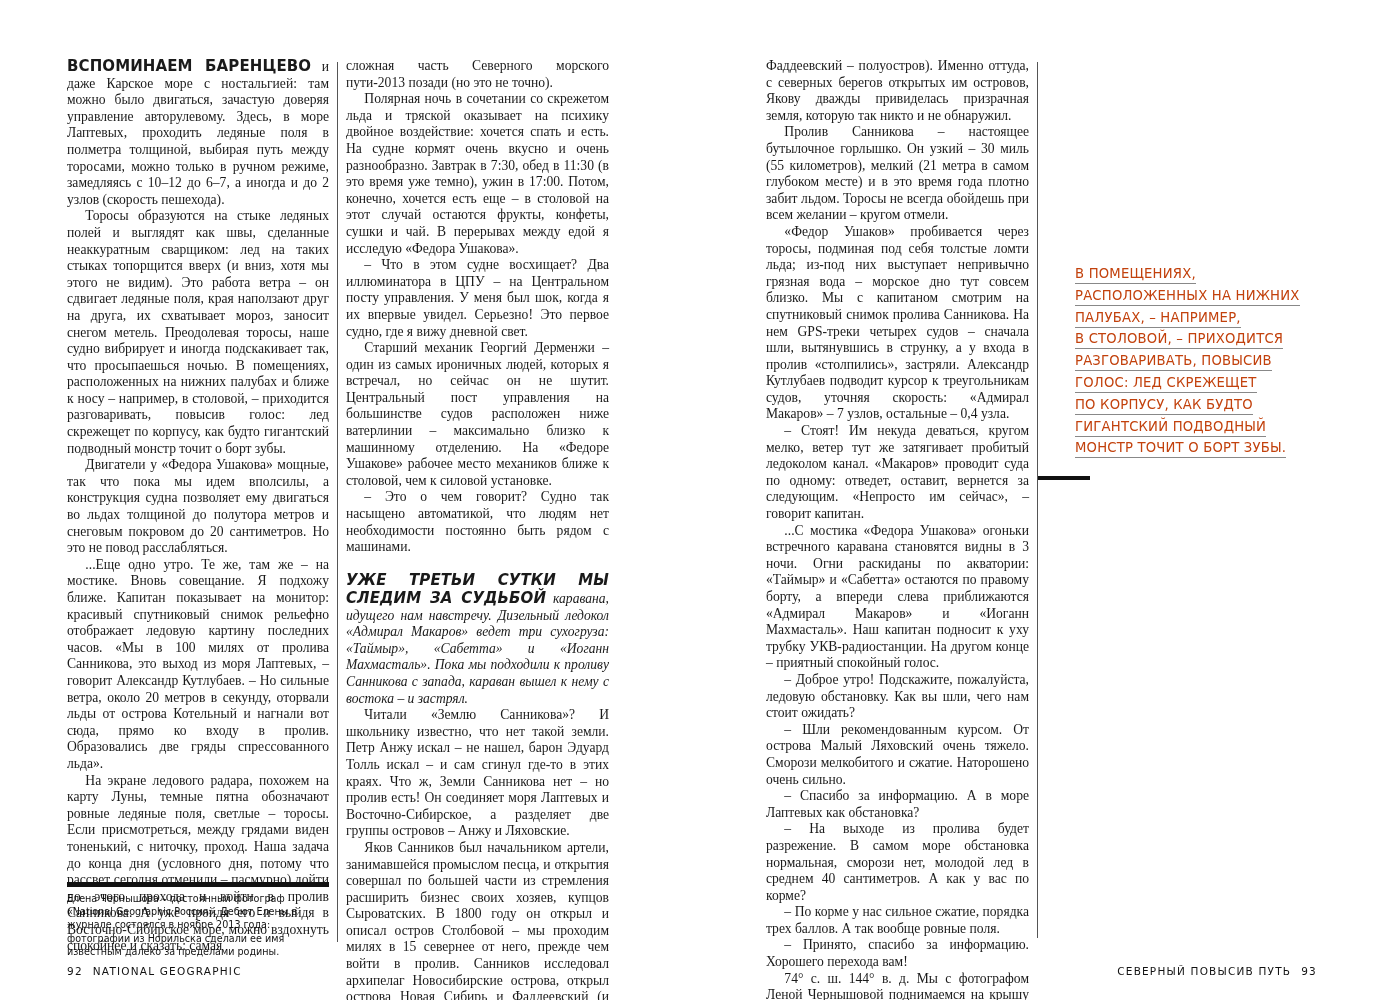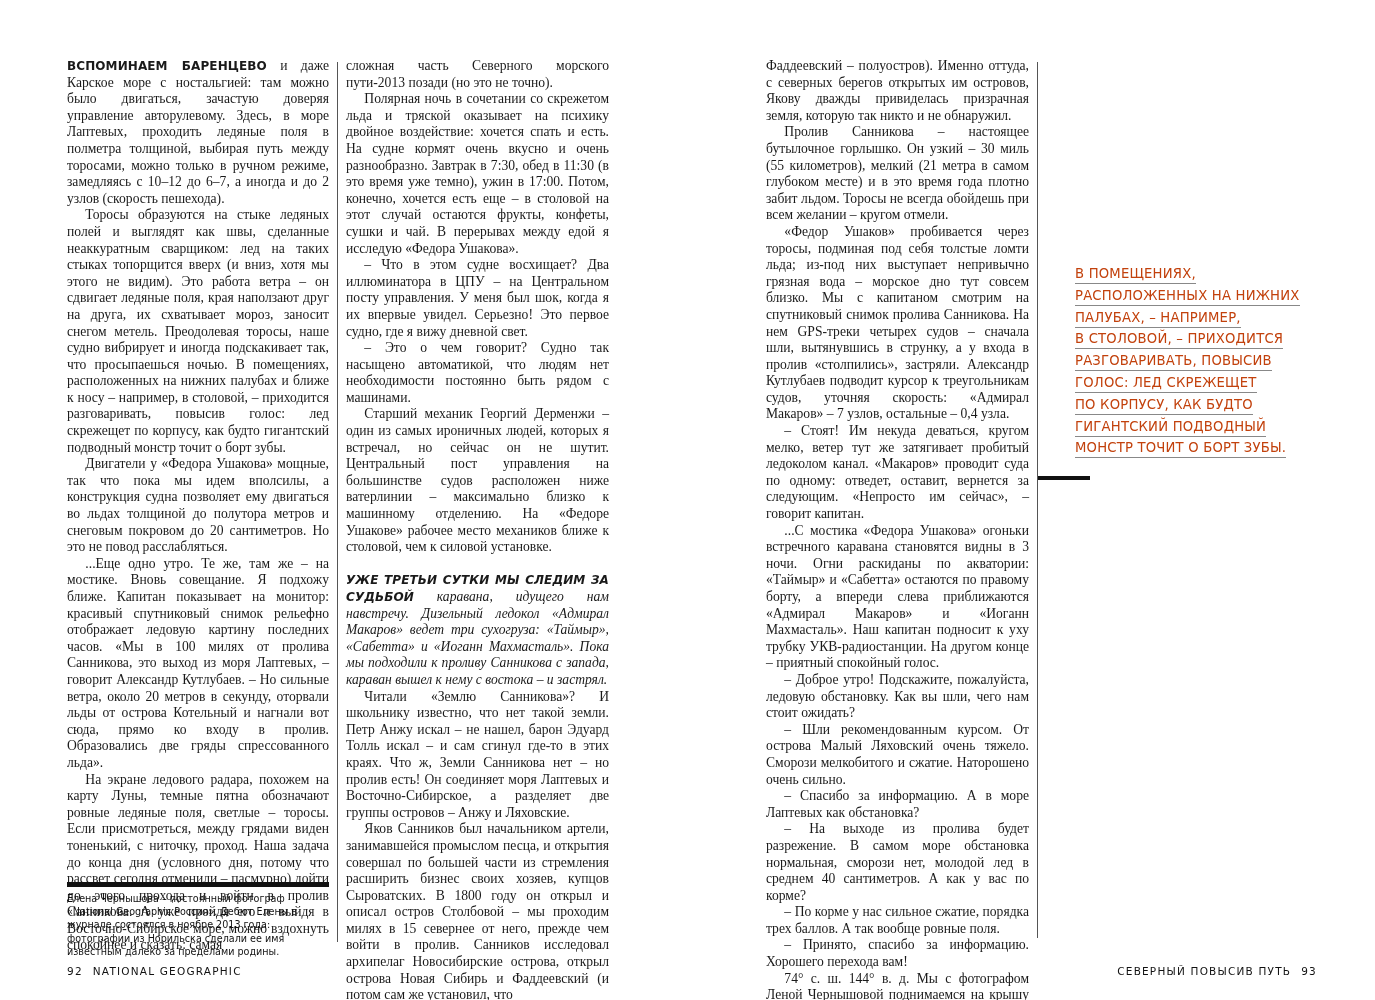--- a/index.html
+++ b/index.html
@@ -1,21 +1,21 @@
 <!DOCTYPE html>
 <html><head>
 <meta charset="utf-8">
 <style>
   html, body { margin: 0; padding: 0; background: #ffffff; }
   body { width: 1375px; height: 1000px; position: relative; overflow: hidden; color: #1a1a1a; }
   .col { position: absolute; font-family: "Liberation Serif", serif; font-size: 13.6px; line-height: 16.6px; text-align: justify; hyphens: manual; }
   .col p { margin: 0; text-indent: 0; }
   .col p.ind { text-indent: 1.35em; }
   .col p.sec { margin-top: 16.6px; font-style: italic; }
-  .lead { font-family: "DejaVu Sans", sans-serif; font-weight: bold; font-size: 12px; letter-spacing: 0.1px; text-transform: uppercase; }
+  .lead { font-family: "DejaVu Sans", sans-serif; font-weight: bold; font-size: 15px; letter-spacing: 0.1px; text-transform: uppercase; }
   #c1 { left: 67px; top: 58px; width: 262px; }
   #c2 { left: 346px; top: 58px; width: 263px; }
   #c3 { left: 766px; top: 58px; width: 263px; }
   .vrule { position: absolute; width: 1px; background: #555; }
   #vr1 { left: 337px; top: 62px; height: 880px; }
   #vr2 { left: 1037px; top: 62px; height: 876px; }
   #bio-bar { position: absolute; left: 67px; top: 882px; width: 262px; height: 5px; background: #111; }
   #bio { position: absolute; left: 67px; top: 892px; width: 262px; font-family: "DejaVu Sans", sans-serif; font-size: 9.6px; line-height: 13.2px; color: #111; }
   #bio b { font-weight: normal; }
   .folio { position: absolute; top: 965px; font-family: "DejaVu Sans", sans-serif; font-size: 10.5px; letter-spacing: 1.2px; color: #111; }
@@ -37,22 +37,22 @@
   <p class="ind">...Еще одно утро. Те же, там же – на мостике. Вновь совещание. Я подхожу ближе. Капитан показывает на монитор: красивый спутниковый снимок рельефно отображает ледовую картину последних часов. «Мы в 100 милях от пролива Санникова, это выход из моря Лаптевых, – говорит Александр Кутлубаев. – Но сильные ветра, около 20 метров в секунду, оторвали льды от острова Котельный и нагнали вот сюда, прямо ко входу в пролив. Образовались две гряды спрессованного льда».</p>
   <p class="ind">На экране ледового радара, похожем на карту Луны, темные пятна обозначают ровные ледяные поля, светлые – торосы. Если присмотреться, между грядами виден тоненький, с ниточку, проход. Наша задача до конца дня (условного дня, потому что рассвет сегодня отменили – пасмурно) дойти до этого прохода и войти в пролив Санникова. А уже пройдя его и выйдя в Восточно-Сибирское море, можно вздохнуть спокойнее и сказать: самая</p>
 </div>
 
 <div class="vrule" id="vr1"></div>
 
 <div class="col" id="c2">
   <p>сложная часть Северного морского пути-2013 позади (но это не точно).</p>
   <p class="ind">Полярная ночь в сочетании со скрежетом льда и тряской оказывает на психику двойное воздействие: хочется спать и есть. На судне кормят очень вкусно и очень разнообразно. Завтрак в 7:30, обед в 11:30 (в это время уже темно), ужин в 17:00. Потом, конечно, хочется есть еще – в столовой на этот случай остаются фрукты, конфеты, сушки и чай. В перерывах между едой я исследую «Федора Ушакова».</p>
   <p class="ind">– Что в этом судне восхищает? Два иллюминатора в ЦПУ – на Центральном посту управления. У меня был шок, когда я их впервые увидел. Серьезно! Это первое судно, где я вижу дневной свет.</p>
+  <p class="ind">Старший механик Георгий Дерменжи – один из самых ироничных людей, которых я встречал, но сейчас он не шутит. Центральный пост управления на большинстве судов расположен ниже ватерлинии – максимально близко к машинному отделению. На «Федоре Ушакове» рабочее место механиков ближе к столовой, чем к силовой установке.</p>
   <p class="ind">– Это о чем говорит? Судно так насыщено автоматикой, что людям нет необходимости постоянно быть рядом с машинами.</p>
-  <p class="ind">Старший механик Георгий Дерменжи – один из самых ироничных людей, которых я встречал, но сейчас он не шутит. Центральный пост управления на большинстве судов расположен ниже ватерлинии – максимально близко к машинному отделению. На «Федоре Ушакове» рабочее место механиков ближе к столовой, чем к силовой установке.</p>
   <p class="sec"><span class="lead">УЖЕ ТРЕТЬИ СУТКИ МЫ СЛЕДИМ ЗА СУДЬБОЙ</span><span> каравана, идущего нам навстречу. Дизельный ледокол «Адмирал Макаров» ведет три сухогруза: «Таймыр», «Сабетта» и «Иоганн Махмасталь». Пока мы подходили к проливу Санникова с запада, караван вышел к нему с востока – и застрял.</span></p>
   <p class="ind">Читали «Землю Санникова»? И школьнику известно, что нет такой земли. Петр Анжу искал – не нашел, барон Эдуард Толль искал – и сам сгинул где-то в этих краях. Что ж, Земли Санникова нет – но пролив есть! Он соединяет моря Лаптевых и Восточно-Сибирское, а разделяет две группы островов – Анжу и Ляховские.</p>
   <p class="ind">Яков Санников был начальником артели, занимавшейся промыслом песца, и открытия совершал по большей части из стремления расширить бизнес своих хозяев, купцов Сыроватских. В 1800 году он открыл и описал остров Столбовой – мы проходим милях в 15 севернее от него, прежде чем войти в пролив. Санников исследовал архипелаг Новосибирские острова, открыл острова Новая Сибирь и Фаддеевский (и потом сам же установил, что</p>
 </div>
 
 <div id="bio-bar"></div>
 <div id="bio">
   <b>Елена Чернышова</b><span> – постоянный фотограф «National Geographic Россия». Дебют Елены в журнале состоялся в ноябре 2013 года: фотографии из Норильска сделали ее имя известным далеко за пределами родины.</span>
 </div>
 

